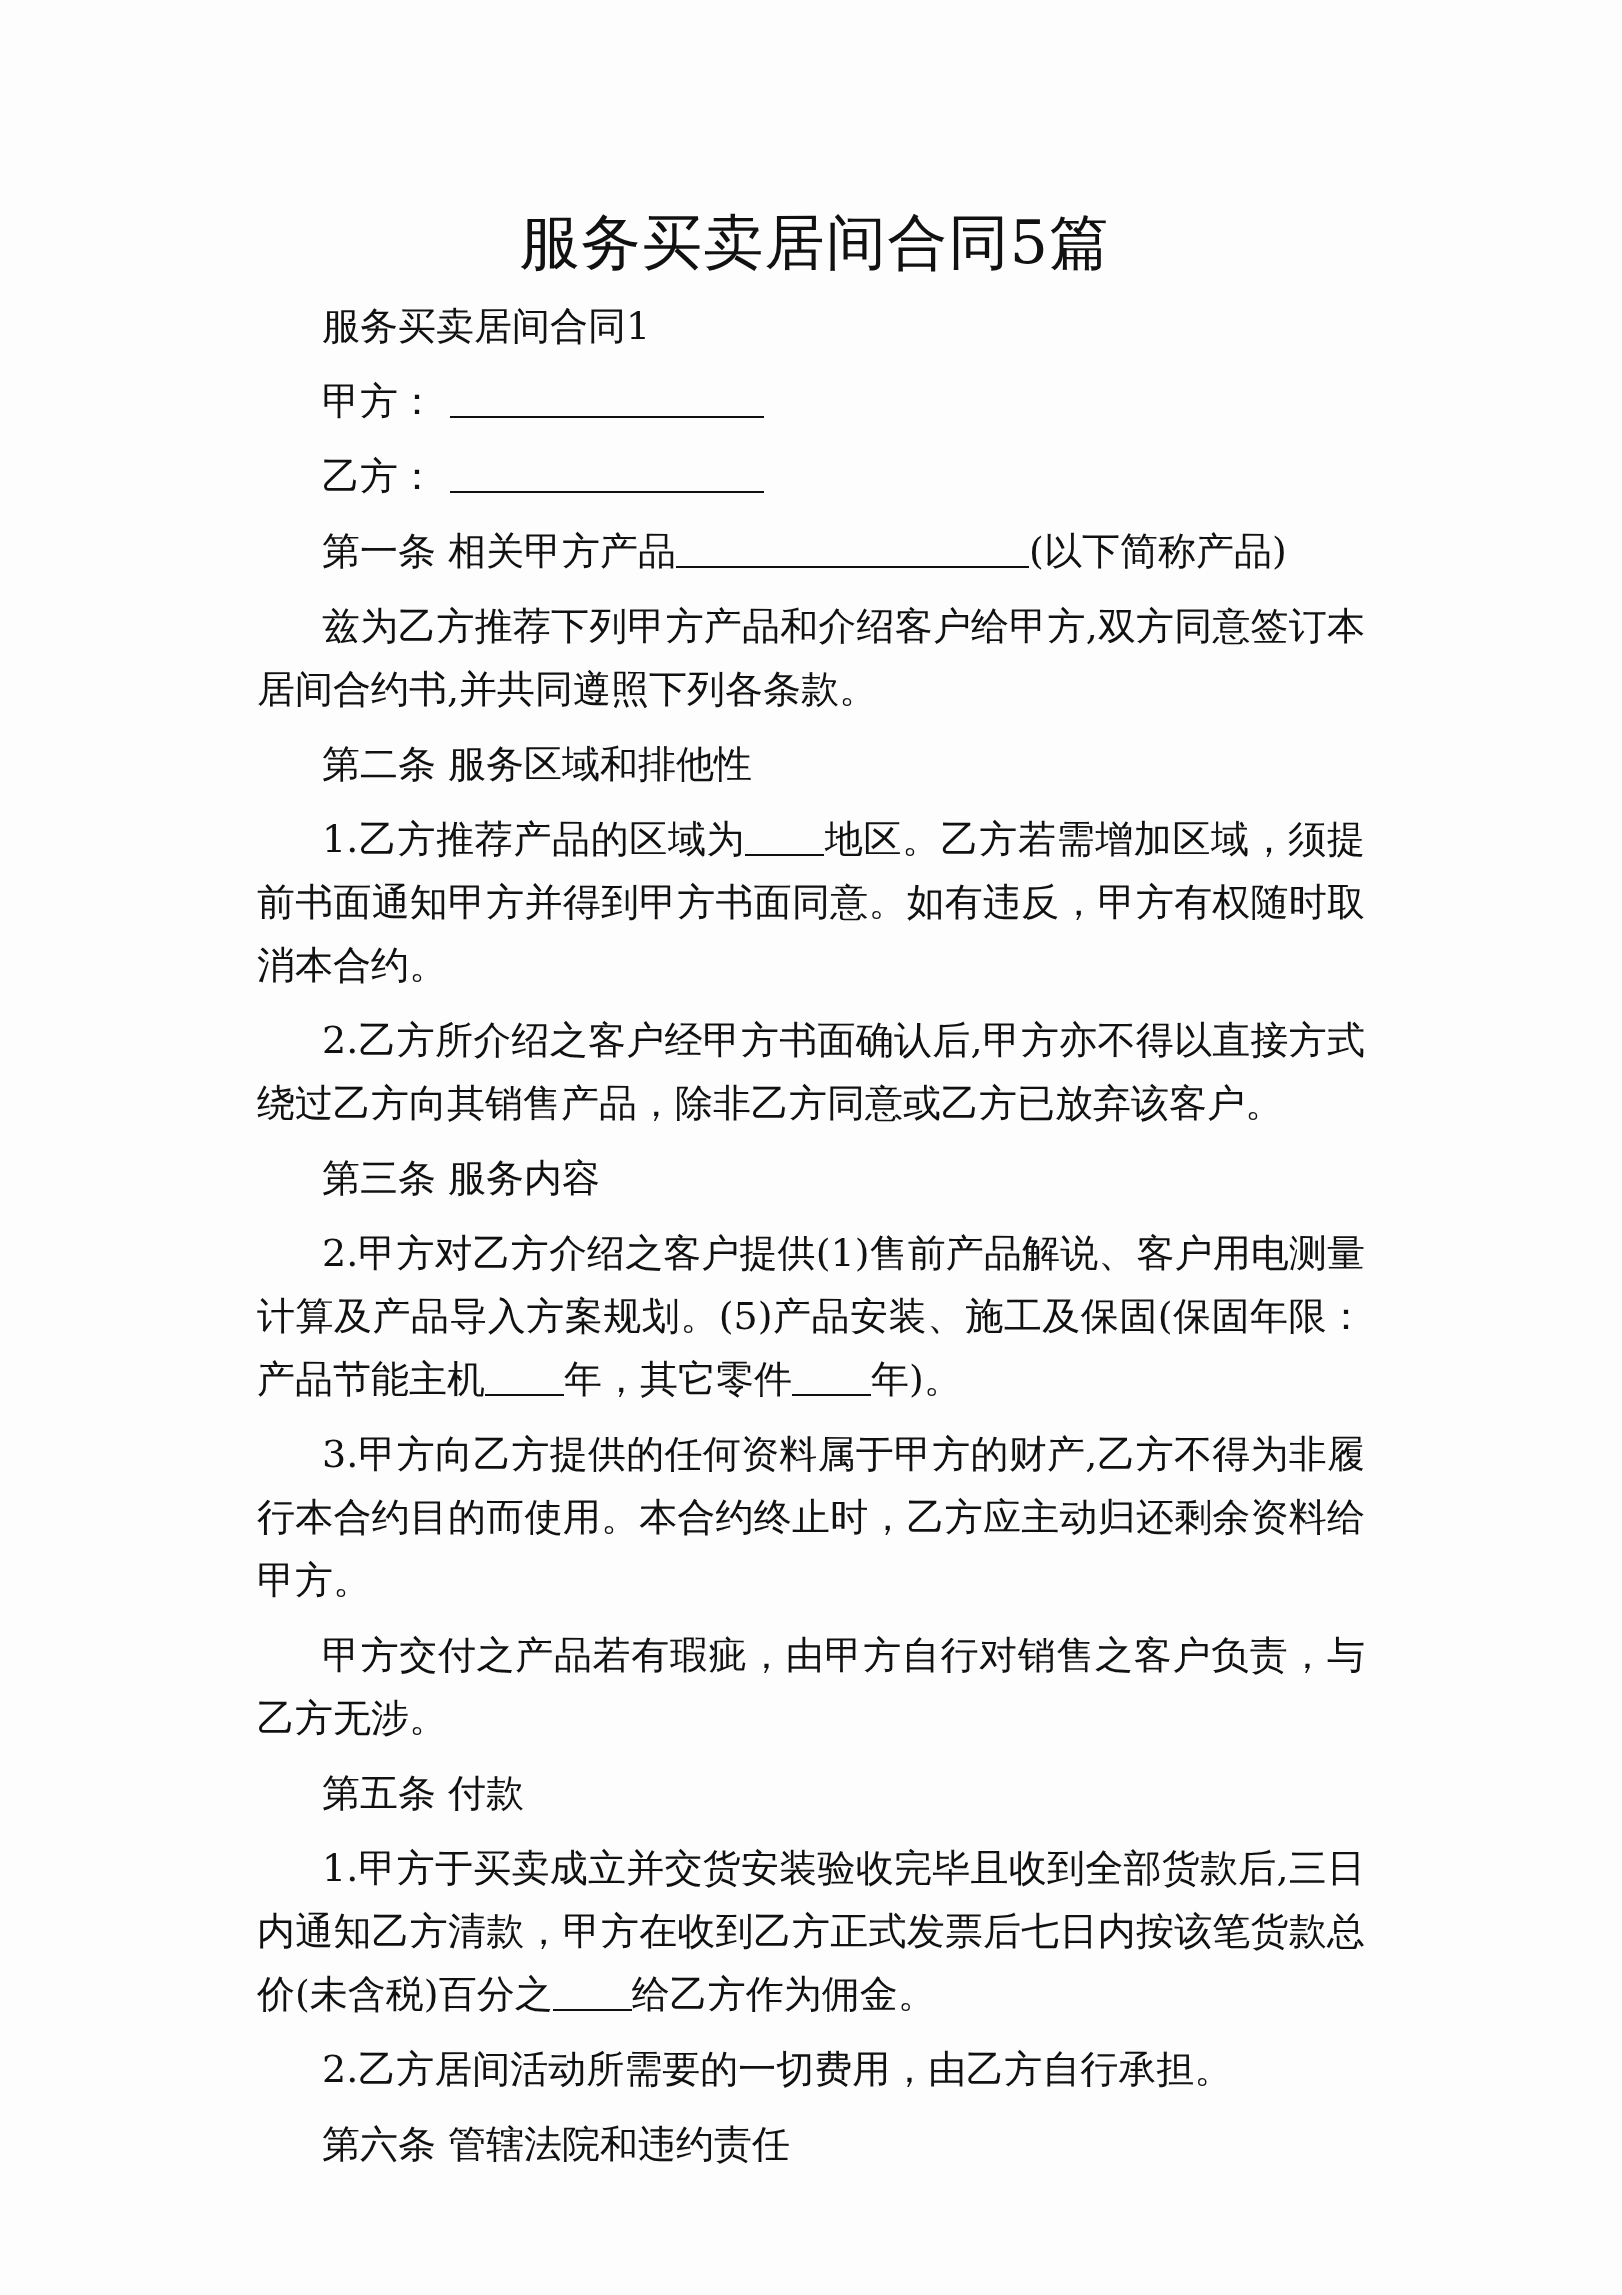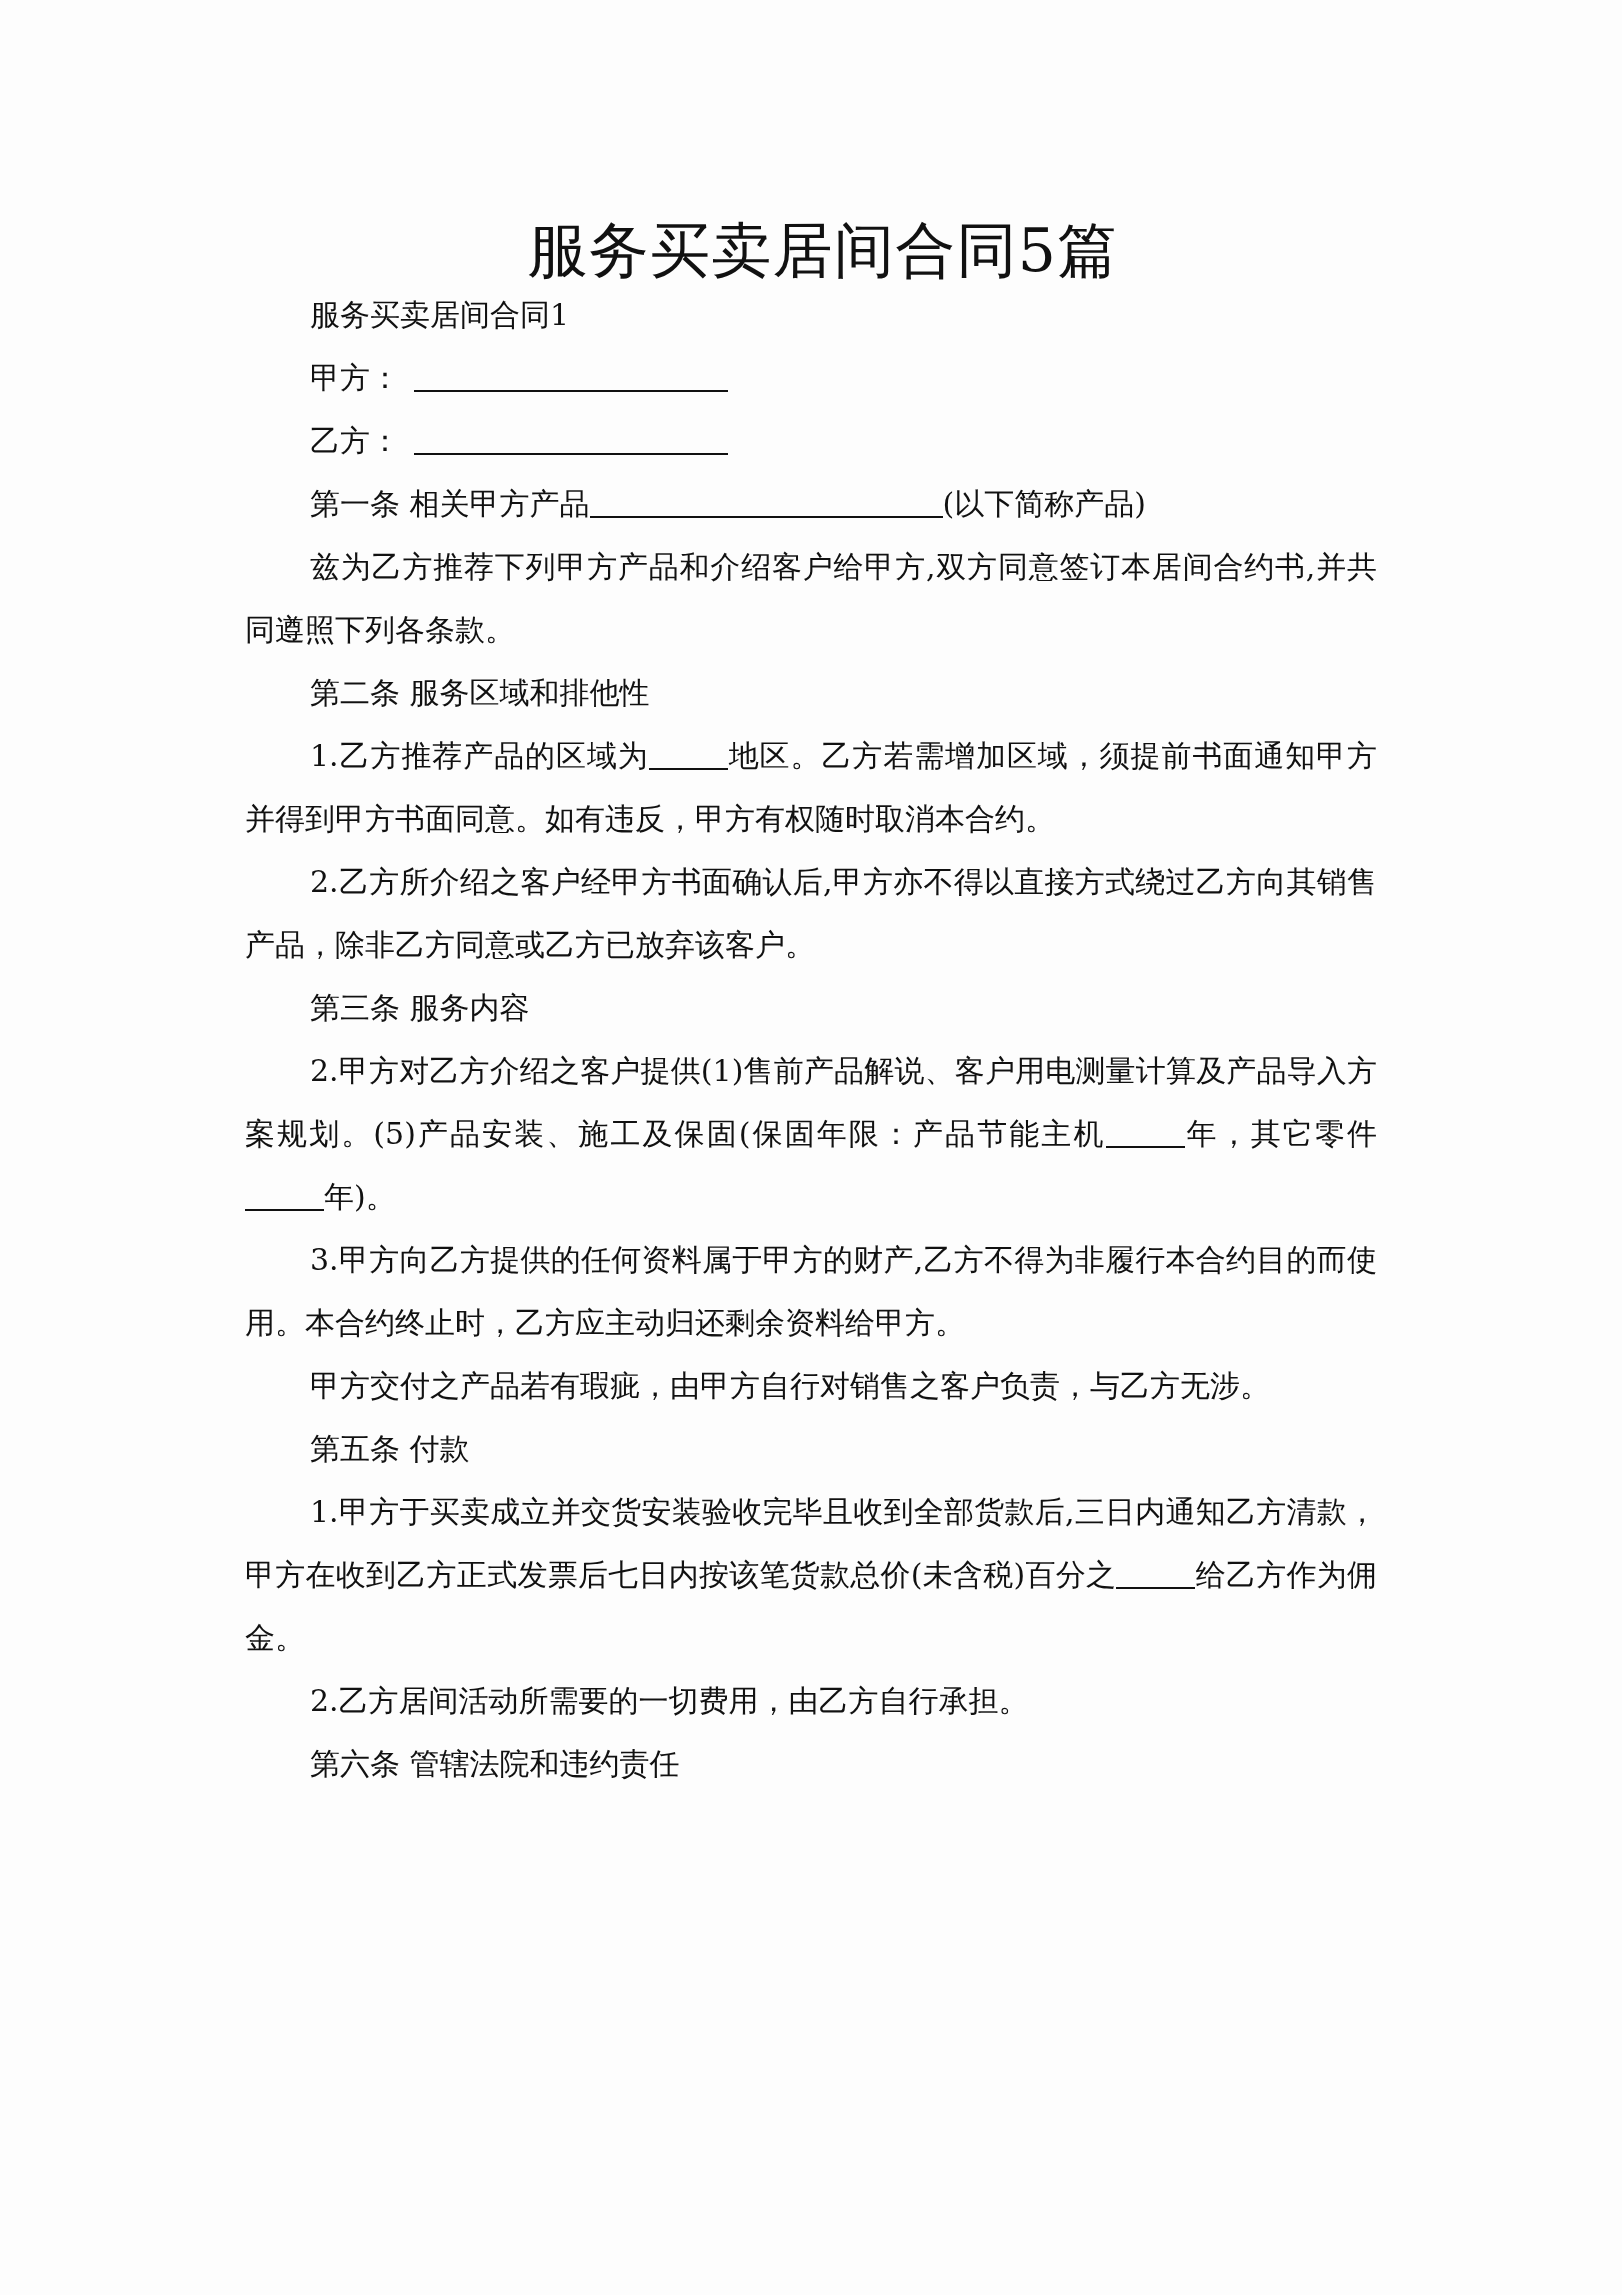--- a/index.html
+++ b/index.html
@@ -23,33 +23,33 @@
     }
     .title {
       position: absolute;
       top: 196px;
       left: 0;
       width: 1132px;
       text-align: center;
       font-size: 60px;
       line-height: 85px;
       letter-spacing: 1.3px;
-      margin: 12px;
+      margin: 4px;
       font-weight: normal;
     }
     .body {
       position: absolute;
       top: 283px;
       left: 0;
       width: 1132px;
     }
     .p {
-      font-size: 30px;
+      font-size: 38px;
       line-height: 63px;
-      margin: 0;
+      margin: 12px;
       text-align: justify;
       text-justify: inter-ideograph;
       white-space: normal;
       word-break: break-all;
     }
     .indent { text-indent: 65px; }
     .blank {
       display: inline-block;
       border-bottom: 2px solid #111;
       height: 26px;

